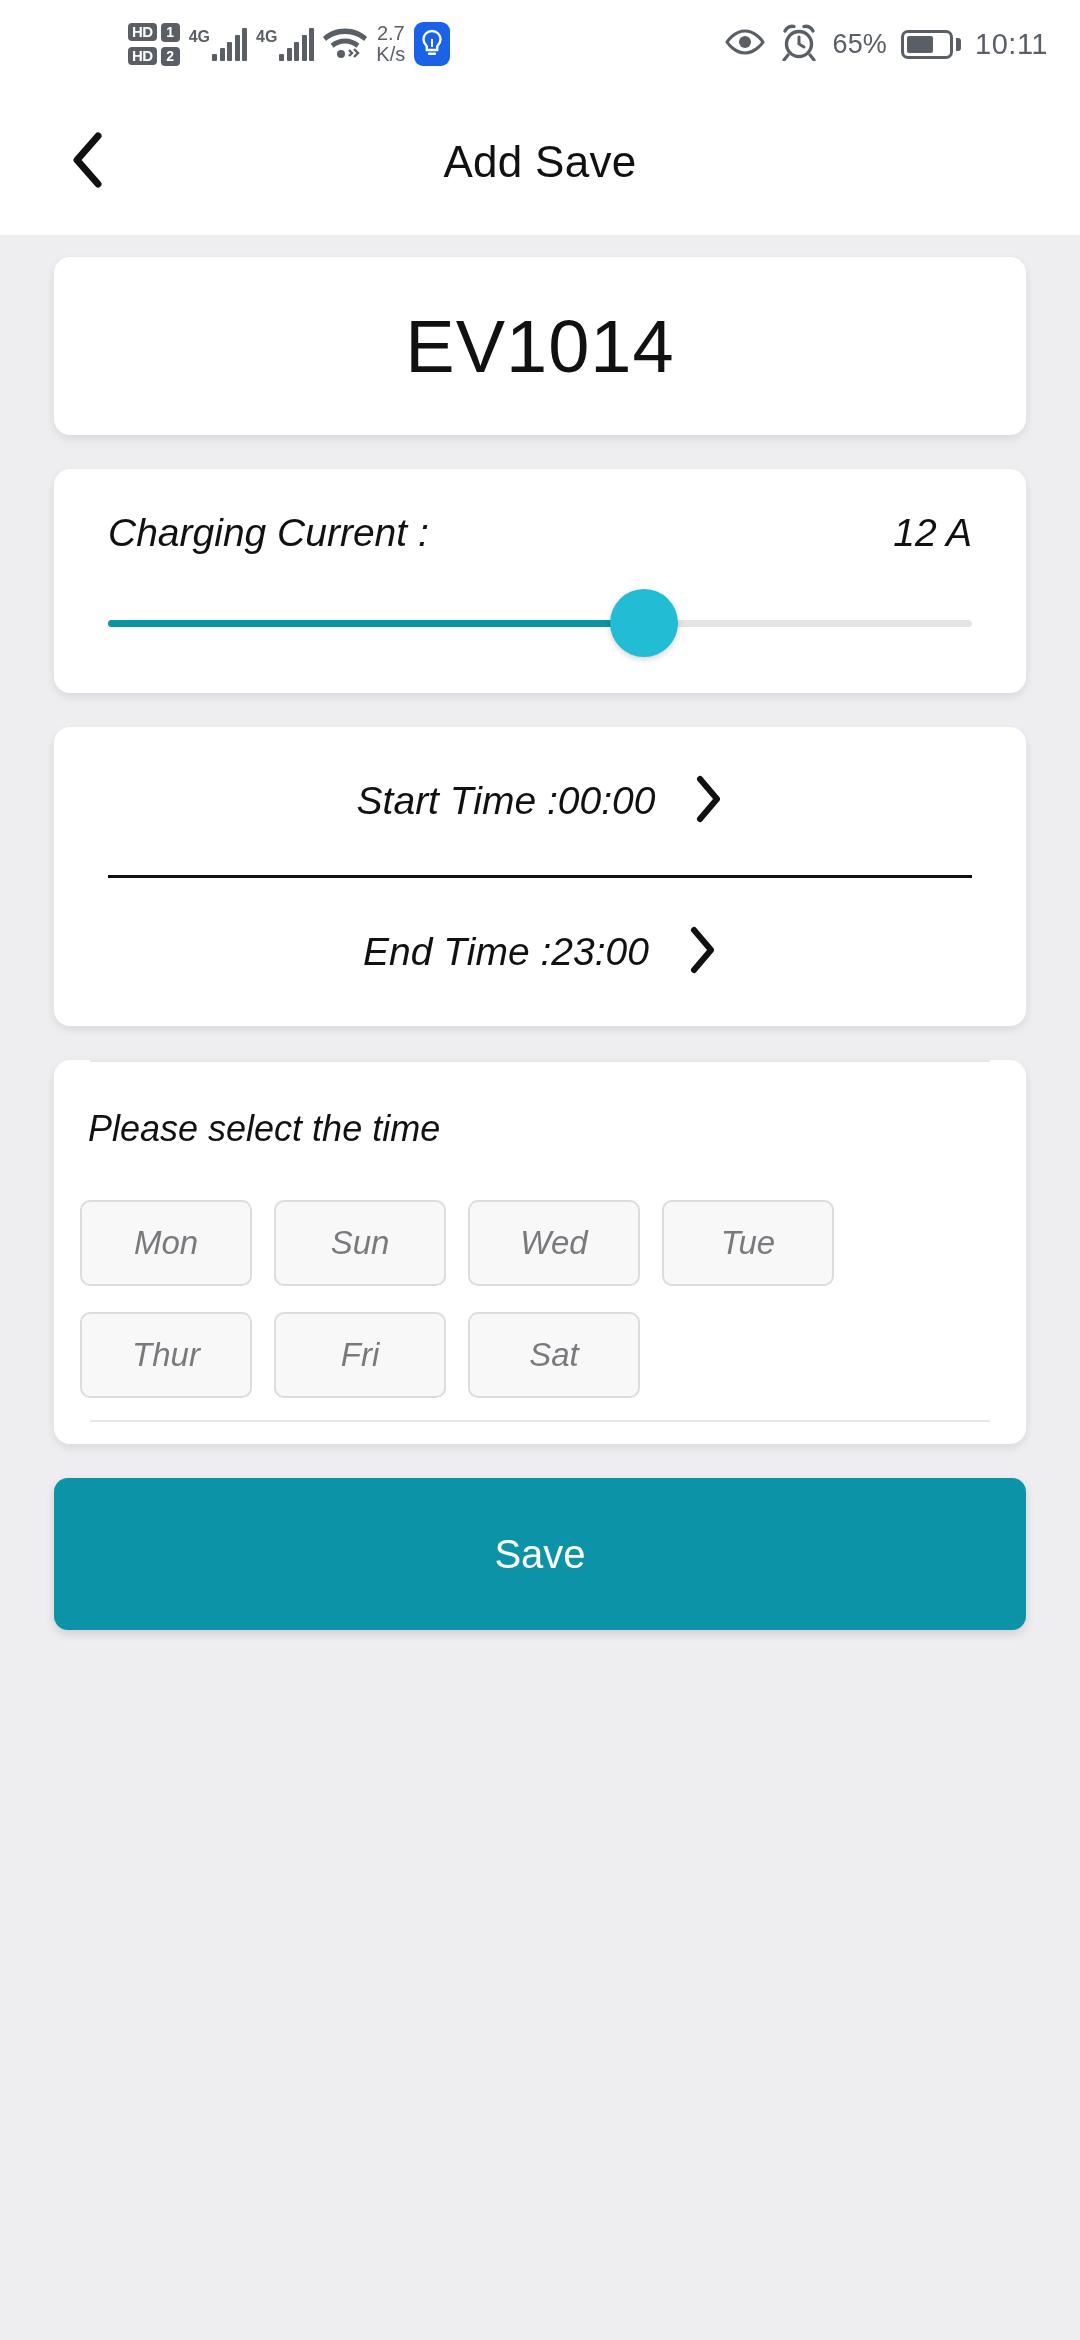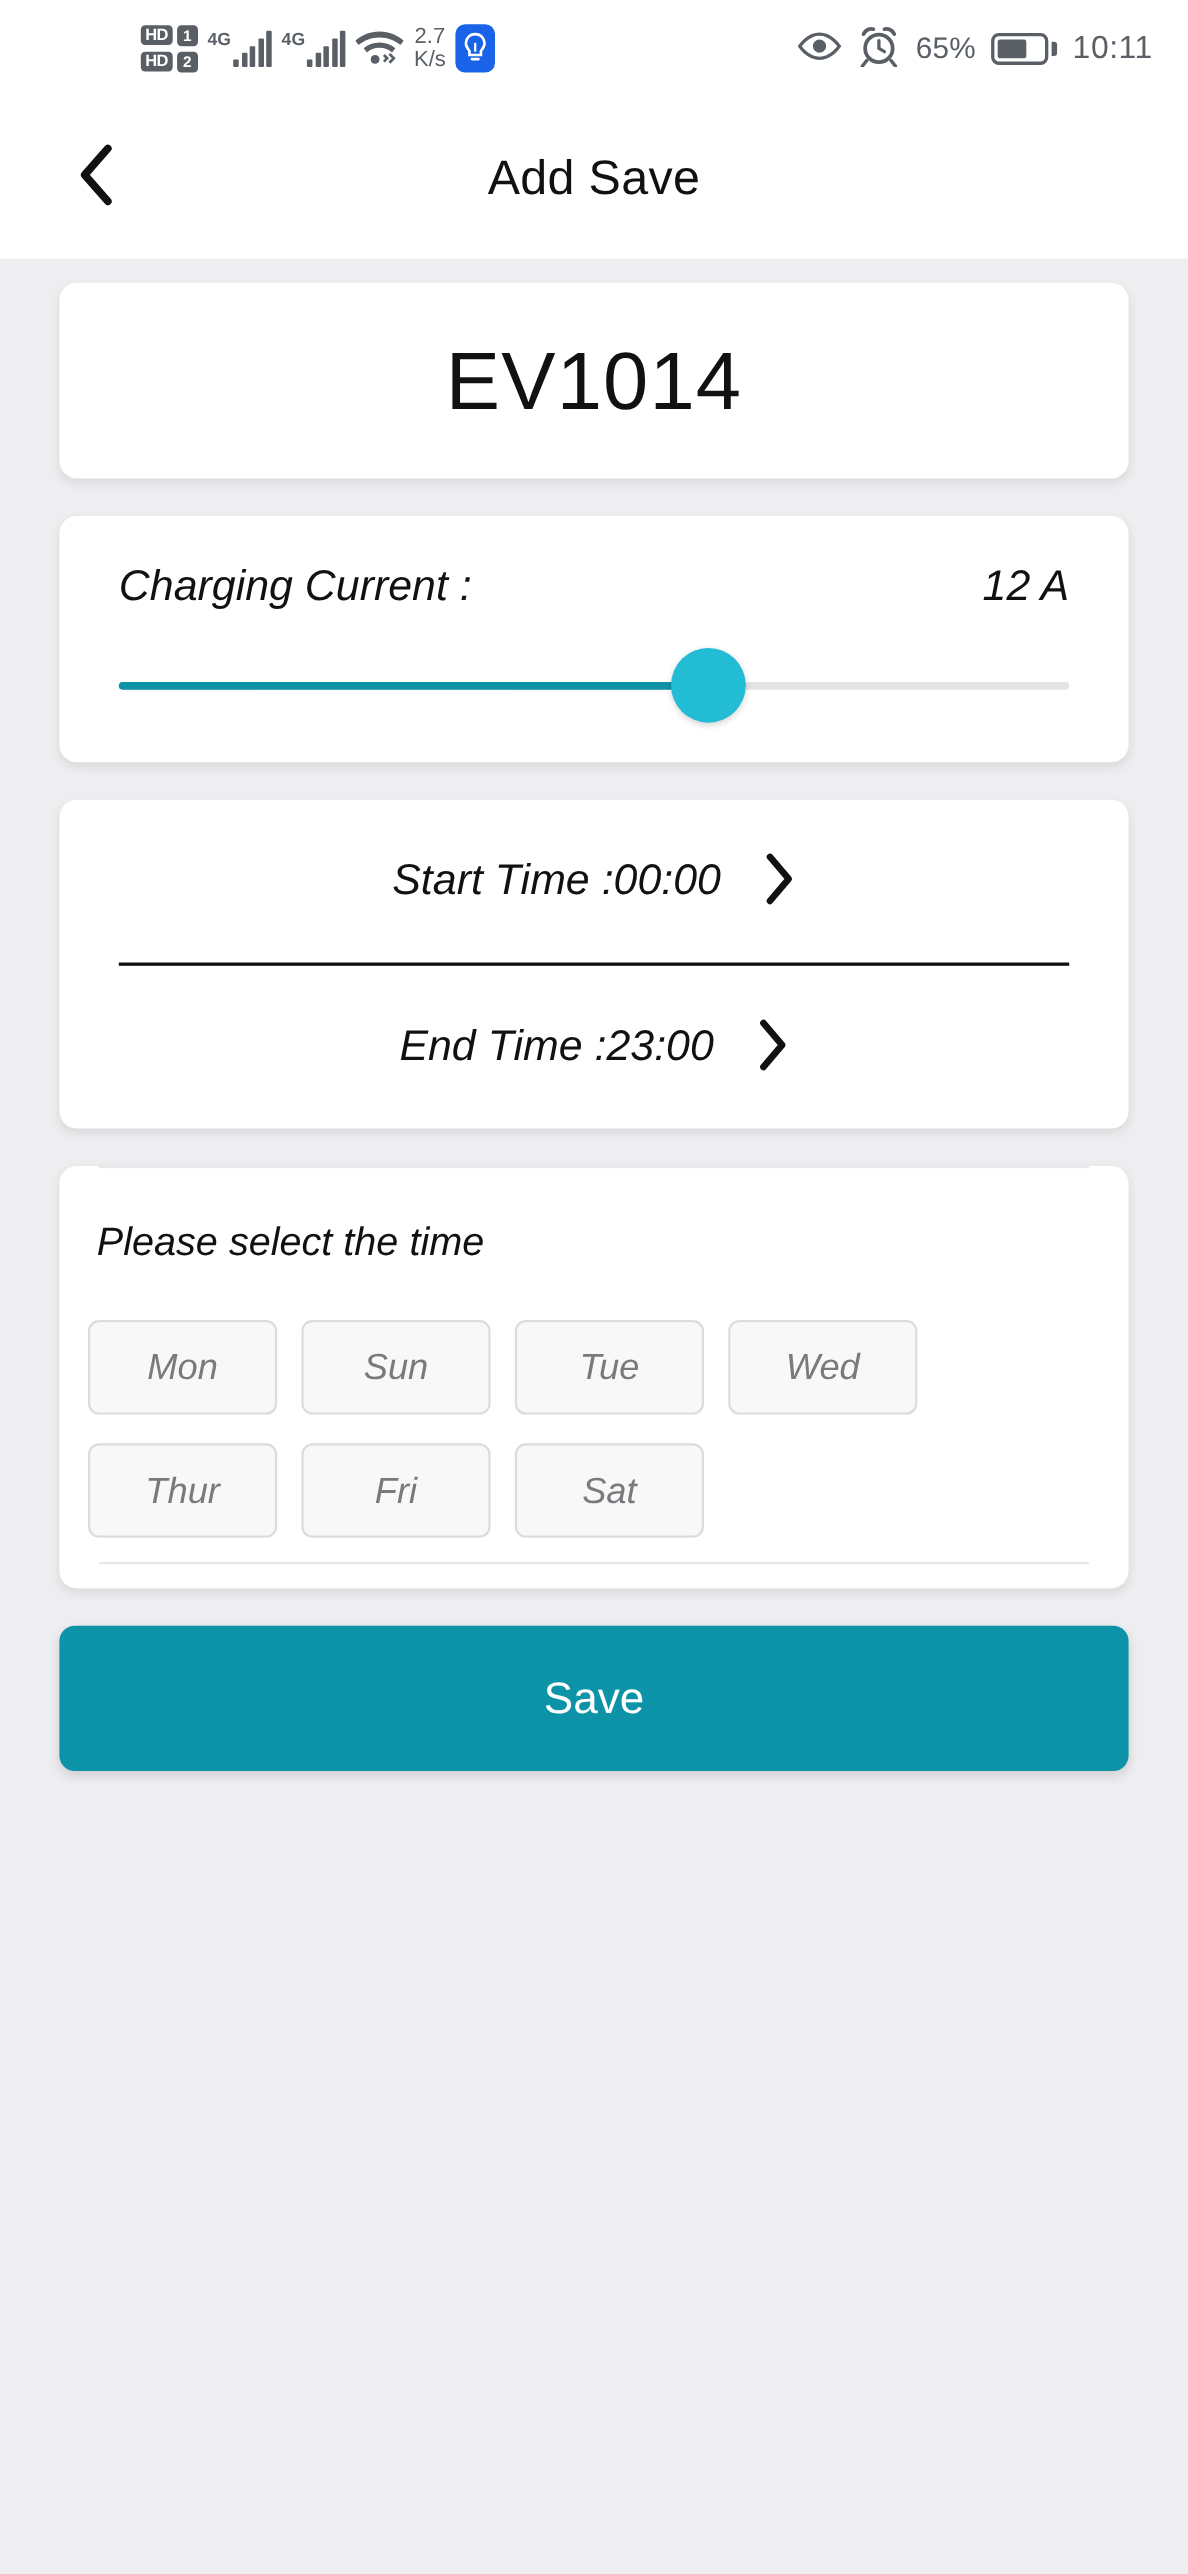--- a/index.html
+++ b/index.html
@@ -112,21 +112,21 @@
   .days-grid { padding:50px 0 0 26px; }
   .days-row { display:flex; gap:22px; }
   .days-row + .days-row { margin-top:26px; }
   .day-chip {
     width:172px; height:86px; border:2px solid #dcdcde; border-radius:10px;
     background:#f8f8f9; color:#7a7a7e; font-size:33px;
     display:flex; align-items:center; justify-content:center; cursor:pointer;
   }
 
   .save-btn {
-    margin:34px 54px 0; height:132px; border-radius:14px;
+    margin:34px 54px 0; height:152px; border-radius:14px;
     background:#0d93a8; color:#ffffff; font-size:40px;
     display:flex; align-items:center; justify-content:center; cursor:pointer;
     box-shadow:0 4px 10px rgba(0,0,0,0.13);
   }
 </style>
 </head>
 <body>
 
 <div class="phone">
 
@@ -272,22 +272,22 @@
       </div>
     </div>
 
     <div class="card card-days">
       <div class="days-top-divider"></div>
       <div class="days-hint">Please select the time</div>
       <div class="days-grid">
         <div class="days-row">
           <div class="day-chip">Mon</div>
           <div class="day-chip">Sun</div>
+          <div class="day-chip">Wed</div>
           <div class="day-chip">Tue</div>
-          <div class="day-chip">Wed</div>
         </div>
         <div class="days-row">
           <div class="day-chip">Thur</div>
           <div class="day-chip">Fri</div>
           <div class="day-chip">Sat</div>
         </div>
       </div>
       <div class="days-bottom-divider"></div>
     </div>
 

